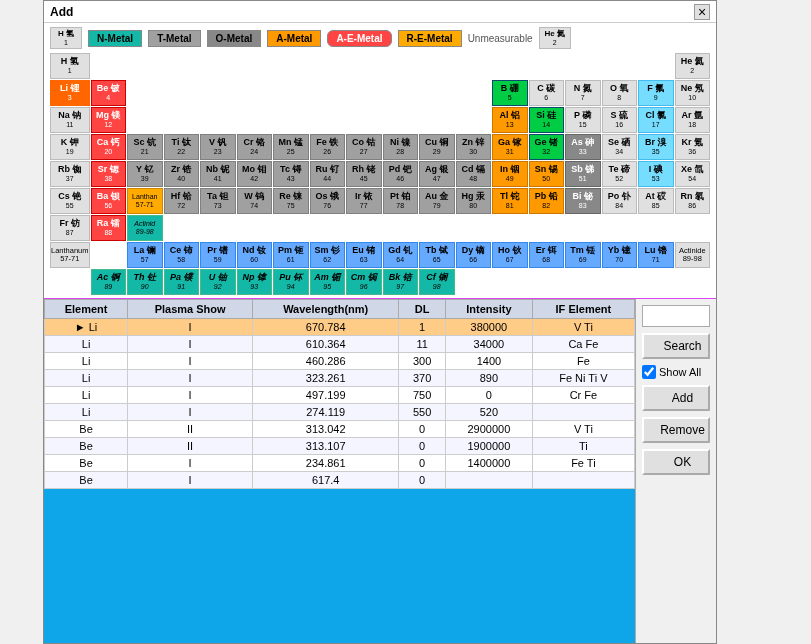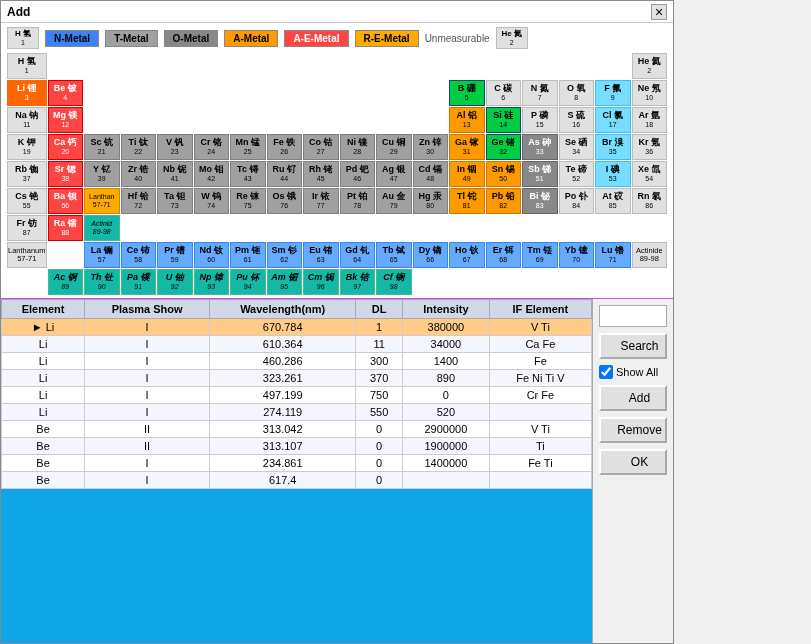--- a/index.html
+++ b/index.html
@@ -11,20 +11,21 @@
       height: 644px;
       overflow: hidden;
     }
     .window {
       width: 674px;
       height: 644px;
       background: #f0f0f0;
       border: 1px solid #888;
       display: flex;
       flex-direction: column;
+      margin-left: 43px;
     }
     .title-bar {
       background: #fff;
       border-bottom: 1px solid #ccc;
       padding: 2px 6px;
       display: flex;
       justify-content: space-between;
       align-items: center;
       height: 22px;
     }
@@ -189,25 +190,25 @@
   </div>
 
   <div class="periodic-table-area">
 
     <div class="legend-row">
 
       <div class="cell cell-h" style="width:32px;height:22px;display:inline-flex;font-size:9px;border:1px solid #bbb;background:#e0e0e0;">
         <span style="font-weight:bold;font-size:8px;">H 氢</span>
         <span style="font-size:7px;">1</span>
       </div>
-      <div class="legend-item" style="background:#3b82f6;">N-Metal</div>
+      <div class="legend-item" style="background:#14b8a6;">N-Metal</div>
       <div class="legend-item" style="background:#a0a0a0;">T-Metal</div>
       <div class="legend-item" style="background:#888;" color="#fff;">O-Metal</div>
       <div class="legend-item" style="background:#ff9900;">A-Metal</div>
-      <div class="legend-item" style="background:#ff4444;color:#fff;">A-E-Metal</div>
+      <div class="legend-item" style="background:#ff4444;color:#fff;border-radius:6px;">A-E-Metal</div>
       <div class="legend-item" style="background:#ffaa00;">R-E-Metal</div>
       <span class="legend-unmeasurable">Unmeasurable</span>
       <div class="cell" style="width:32px;height:22px;display:inline-flex;font-size:9px;background:#e0e0e0;border:1px solid #bbb;">
         <span style="font-weight:bold;font-size:8px;">He 氦</span>
         <span style="font-size:7px;">2</span>
       </div>
     </div>
 
 
     <div style="position:relative;">

